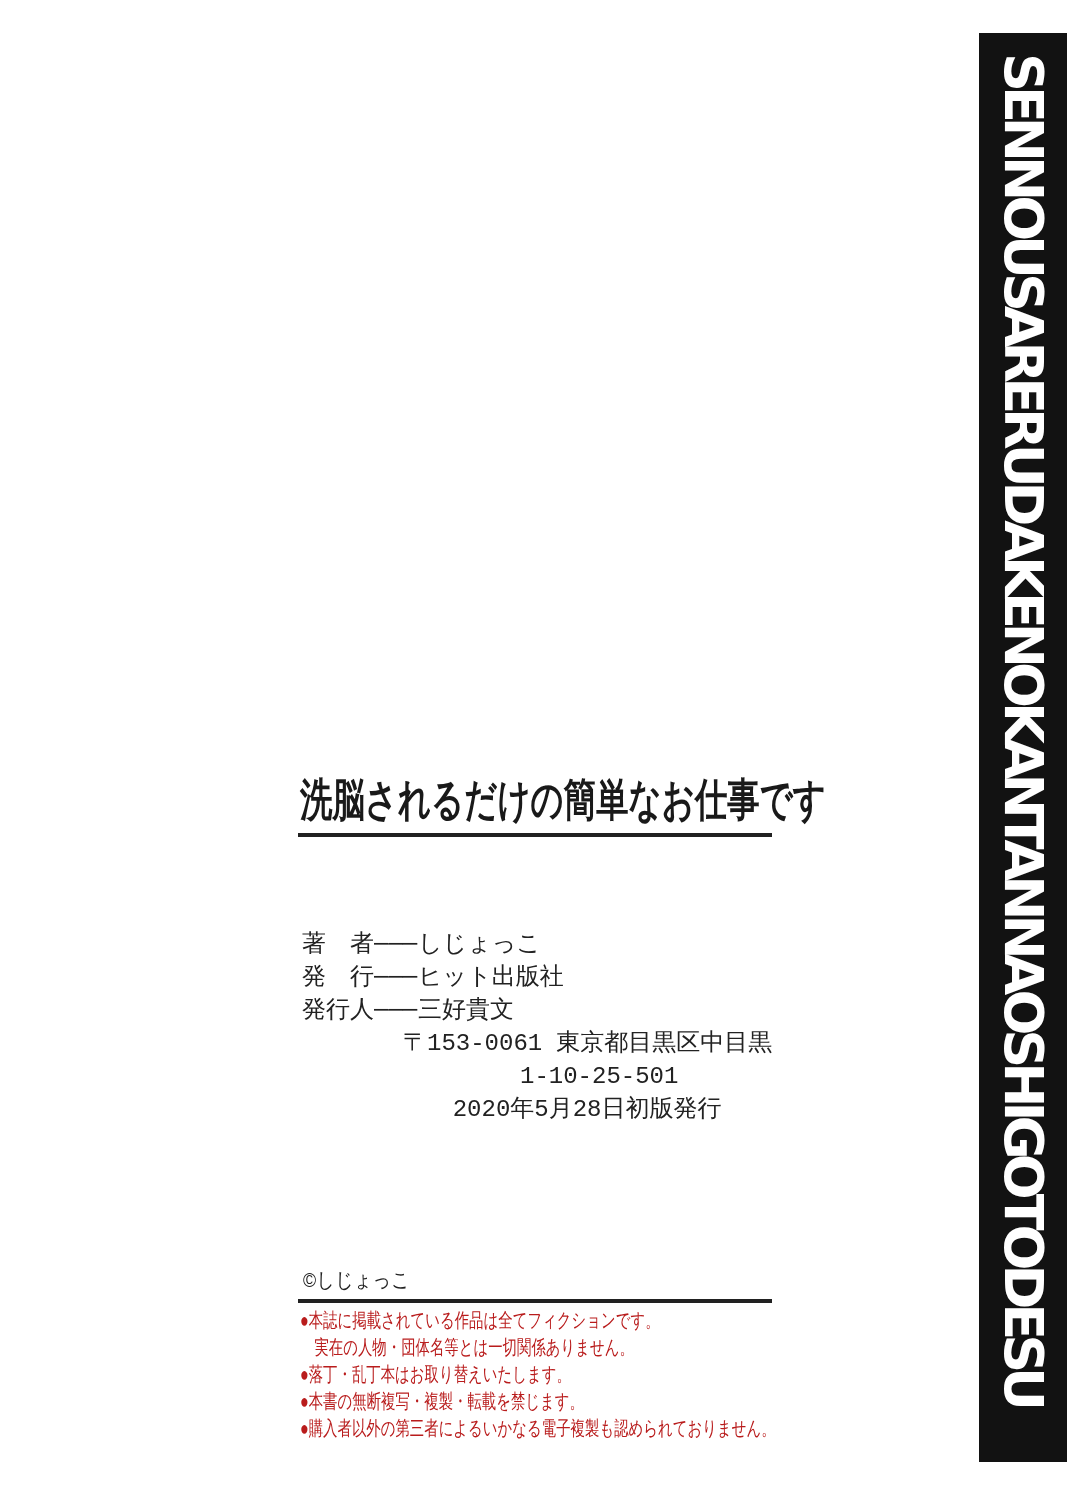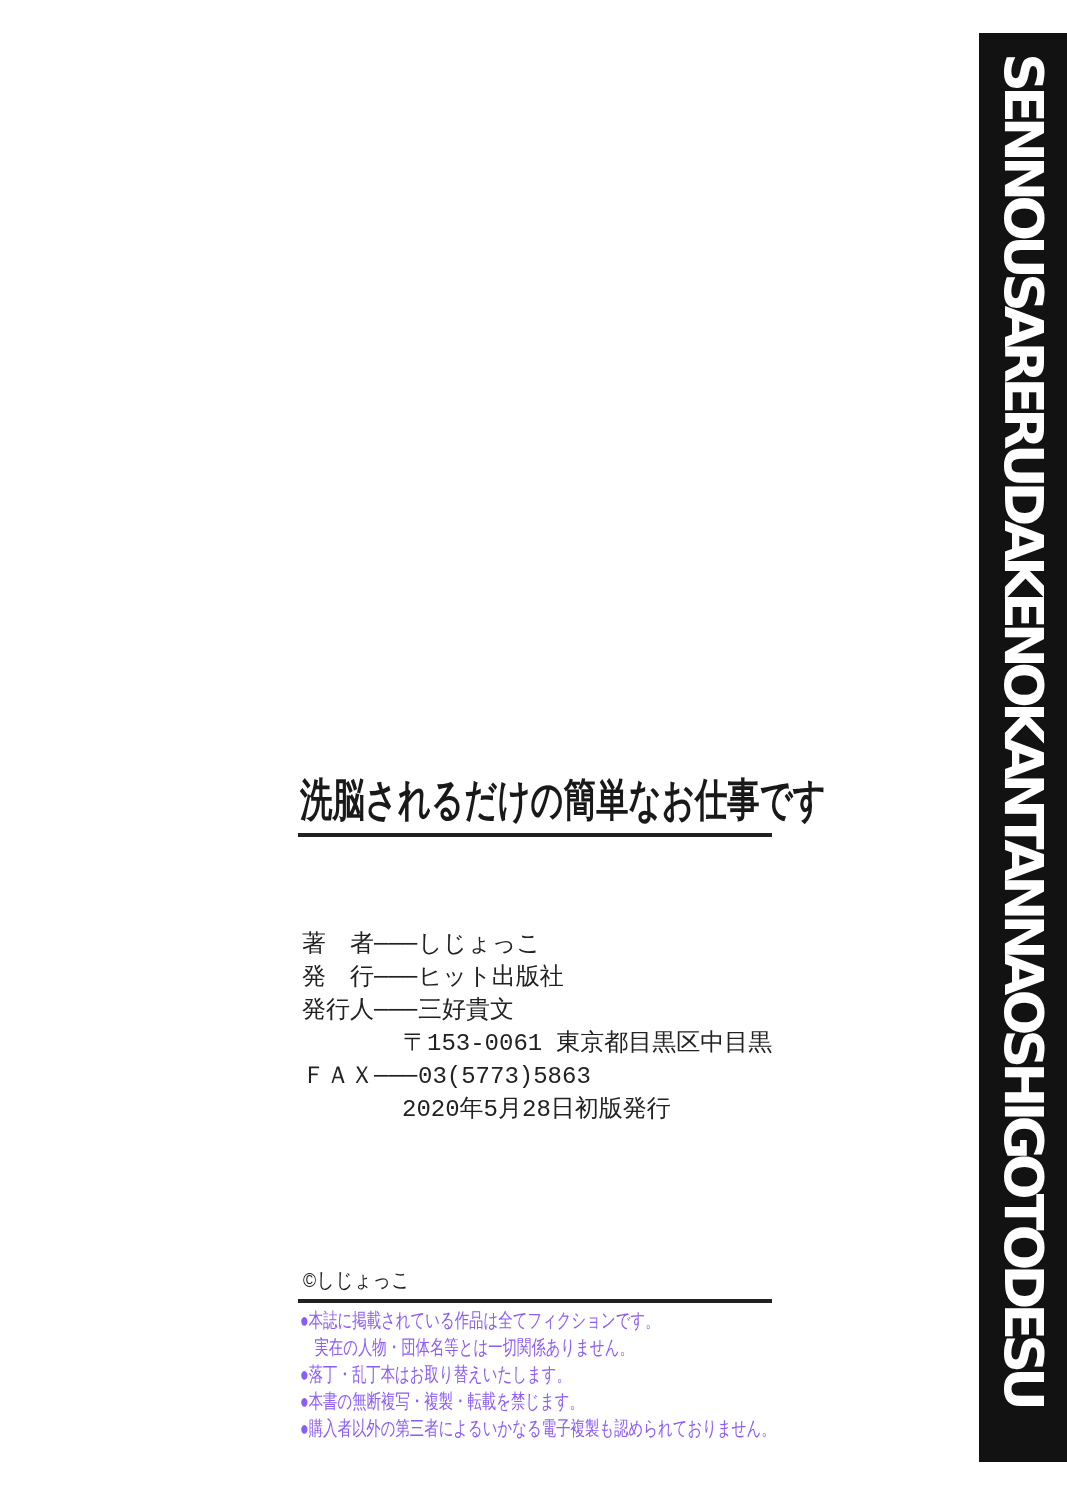--- a/index.html
+++ b/index.html
@@ -70,21 +70,21 @@
     top: 928px;
     font-family: Liberation Mono, monospace;
     font-size: 24px;
     color: #222222;
   }
   .crow { height: 33px; line-height: 33px; white-space: nowrap; }
   .clabel { display: inline-block; width: 72px; }
   .cdash  { display: inline-block; width: 44px; overflow: hidden; vertical-align: top; }
   .ind-postal  { padding-left: 101px; text-align: center; }
   .ind-address2{ padding-left: 218px; }
-  .ind-date    { padding-left: 100px; }
+  .ind-date    { padding-left: 100px; text-align: center; }
   .addr-gap { display: inline-block; width: 14px; }
 
   
   .copyright {
     position: absolute;
     left: 303px;
     top: 1266px;
     font-size: 21px;
     letter-spacing: 0.5px;
     transform: scaleX(0.85);
@@ -100,21 +100,21 @@
     height: 4px;
     background: #212121;
   }
 
   
   .notices {
     position: absolute;
     left: 300px;
     top: 1307px;
     font-size: 20px;
-    color: #8b5cf6;
+    color: #b91c1c;
   }
   .notice {
     height: 27px;
     line-height: 27px;
     white-space: nowrap;
     transform: scaleX(0.72);
     transform-origin: left top;
   }
   .notice.indent { padding-left: 20px; }
 </style>
@@ -141,25 +141,25 @@
     </div>
 
     <div class="crow">
       <span class="clabel">発行人</span><span class="cdash">───</span><span class="cvalue">三好貴文</span>
     </div>
 
     <div class="crow ind-postal">
       <span>〒153-0061</span><span class="addr-gap"></span><span>東京都目黒区中目黒</span>
     </div>
 
+    <div class="crow ind-address2">
+      <span>1-10-25-501</span>
+    </div>
 
 
-    <div class="crow">
-      <span class="clabel">ＦＡＸ</span><span class="cdash">───</span><span class="cvalue">03(5773)5863</span>
-    </div>
 
     <div class="crow ind-date">
       <span>2020年5月28日初版発行</span>
     </div>
 
   </div>
 
   <div class="copyright">©しじょっこ</div>
 
   <div class="divider"></div>

